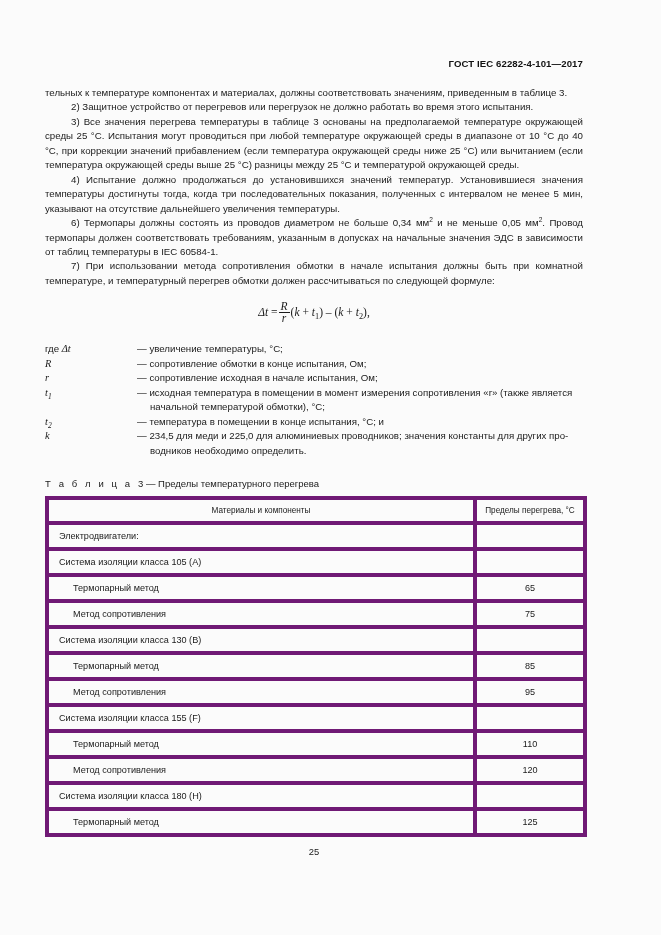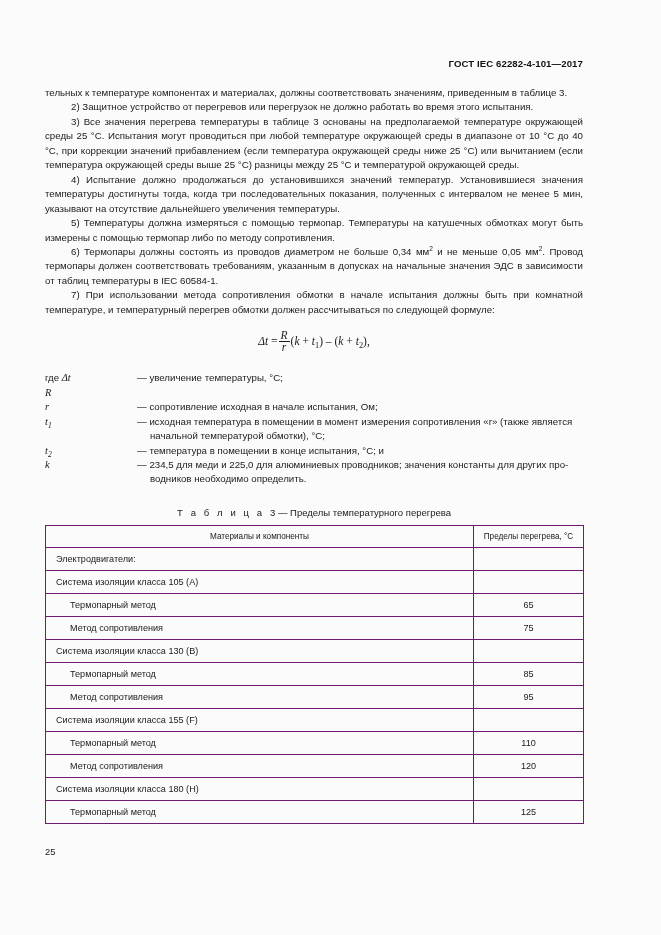--- a/index.html
+++ b/index.html
@@ -130,33 +130,32 @@
     margin-left: 92px;
     text-align: justify;
   }
   .def-text .cont { display: block; margin-left: 13px; }
 
   
   .tbl-caption {
     margin-top: 20px;
     font-size: 9.5px;
     color: #1a1a1a;
-    text-align: center;
   }
   .tbl-caption .spaced { letter-spacing: 2.6px; }
 
   
   table.grid {
     margin-top: 7px;
     border-collapse: collapse;
     width: 538px;
     table-layout: fixed;
   }
   table.grid th, table.grid td {
-    border: 1px solid #701a75;
+    border: 4px solid #701a75;
     height: 22px;
     font-weight: normal;
     font-size: 9.1px;
     color: #1a1a1a;
     padding: 0 8px;
     vertical-align: middle;
     background: #fbfbfb;
   }
   table.grid th {
     font-size: 8.2px;
@@ -168,57 +167,57 @@
   td.val { text-align: center; font-size: 9.4px; }
   td.mat.lvl1 { padding-left: 10px; }
   td.mat.lvl2 { padding-left: 24px; }
 
   
   .page-number {
     position: absolute;
     left: 45px;
     top: 846px;
     width: 538px;
-    text-align: left;
+    text-align: center;
     font-size: 9.4px;
     color: #1a1a1a;
   }
 </style>
 </head>
 <body>
 
 <div class="page">
 
   <div class="doc-header">ГОСТ IEC 62282-4-101—2017</div>
 
   <div class="body-block">
 
     <p class="para">тельных к температуре компонентах и материалах, должны соответствовать значениям, приведенным в таблице 3.</p>
     <p class="para indent">2) Защитное устройство от перегревов или перегрузок не должно работать во время этого испытания.</p>
     <p class="para indent">3) Все значения перегрева температуры в таблице 3 основаны на предполагаемой температуре окружающей среды 25 °С. Испытания могут проводиться при любой температуре окружающей среды в диапазоне от 10 °С до 40 °С, при коррекции значений прибавлением (если температура окружающей среды ниже 25 °С) или вычитанием (если температура окружающей среды выше 25 °С) разницы между 25 °С и температурой окружающей среды.</p>
     <p class="para indent">4) Испытание должно продолжаться до установившихся значений температур. Установившиеся значения температуры достигнуты тогда, когда три последовательных показания, полученных с интервалом не менее 5 мин, указывают на отсутствие дальнейшего увеличения температуры.</p>
-    <p class="para indent">5) Температуры должна измеряться с помощью термопар. Температуры на катушечных обмотках могут быть измерены с помощью термопар либо по методу сопротивления.</p>
 
     <p class="para indent"><span>6) Термопары должны состоять из проводов диаметром не больше 0,34 мм</span><sup>2</sup><span> и не меньше 0,05 мм</span><sup>2</sup><span>. Провод термопары должен соответствовать требованиям, указанным в допусках на начальные значения ЭДС в зависимости от таблиц температуры в IEC 60584-1.</span></p>
 
     <p class="para indent">7) При использовании метода сопротивления обмотки в начале испытания должны быть при комнатной температуре, и температурный перегрев обмотки должен рассчитываться по следующей формуле:</p>
 
     <div class="formula-wrap">
       <span class="formula"><i>Δt</i>&nbsp;<span>=</span><span class="frac"><span class="num">R</span><span class="den">r</span></span>(<i>k</i>&nbsp;<span>+</span>&nbsp;<i>t</i><span class="sub">1</span>)&nbsp;<span>–</span>&nbsp;(<i>k</i>&nbsp;<span>+</span>&nbsp;<i>t</i><span class="sub">2</span>)<span>,</span></span>
     </div>
 
     <div class="defs">
 
       <div class="def-row">
         <span class="def-sym"><span class="plain">где</span> <i>Δ<i>t</i></i></span>
         <span class="def-text">— увеличение температуры, °С;</span>
       </div>
 
       <div class="def-row">
         <span class="def-sym">R</span>
+        <span class="def-text">— сопротивление обмотки в конце испытания, Ом;</span>
       </div>
 
       <div class="def-row">
         <span class="def-sym">r</span>
         <span class="def-text">— сопротивление исходная в начале испытания, Ом;</span>
       </div>
 
       <div class="def-row">
         <span class="def-sym"><i>t</i><span class="sub">1</span></span>
         <span class="def-text"><span>— исходная температура в помещении в момент измерения сопротивления «r» (также является</span><span class="cont">начальной температурой обмотки), °С;</span></span>

